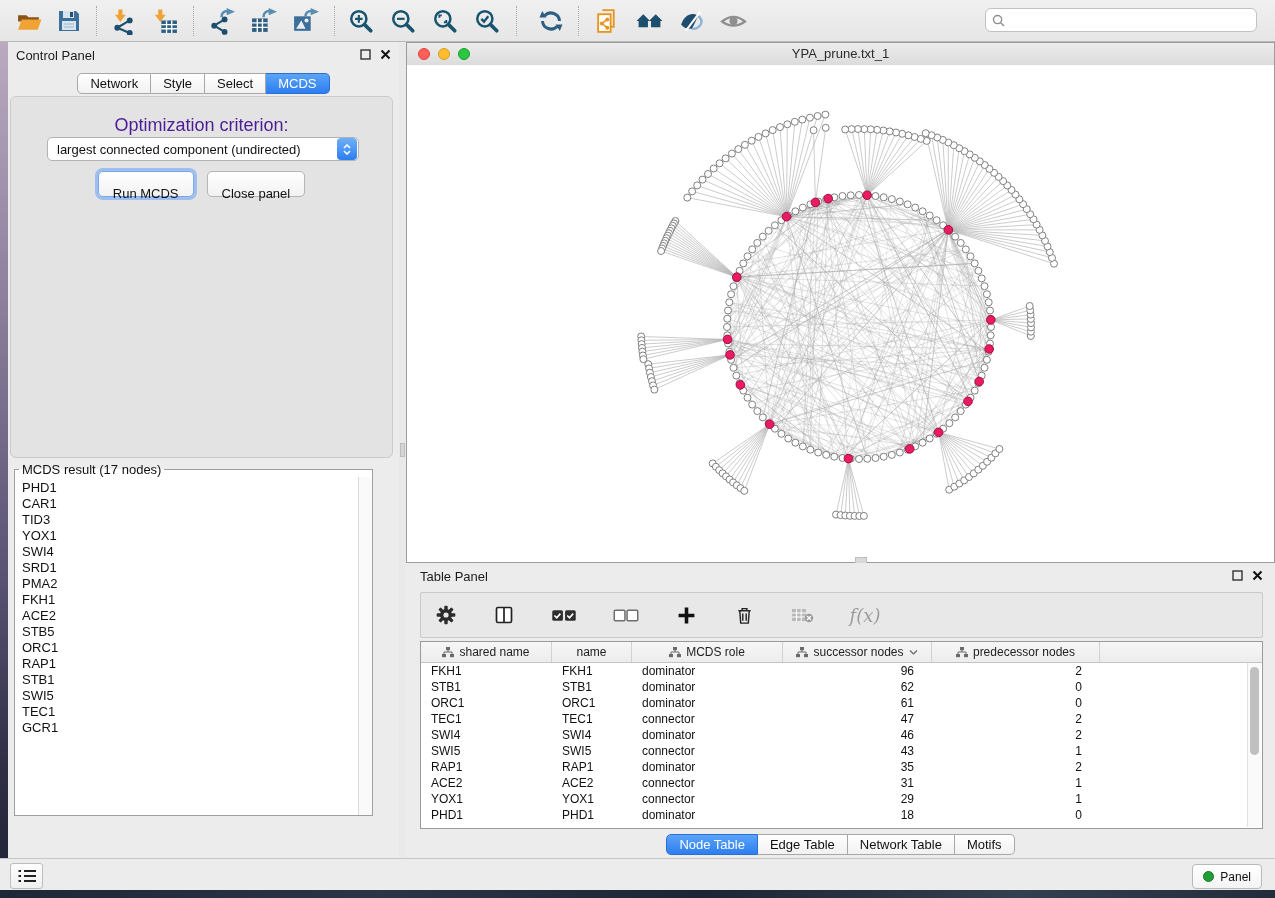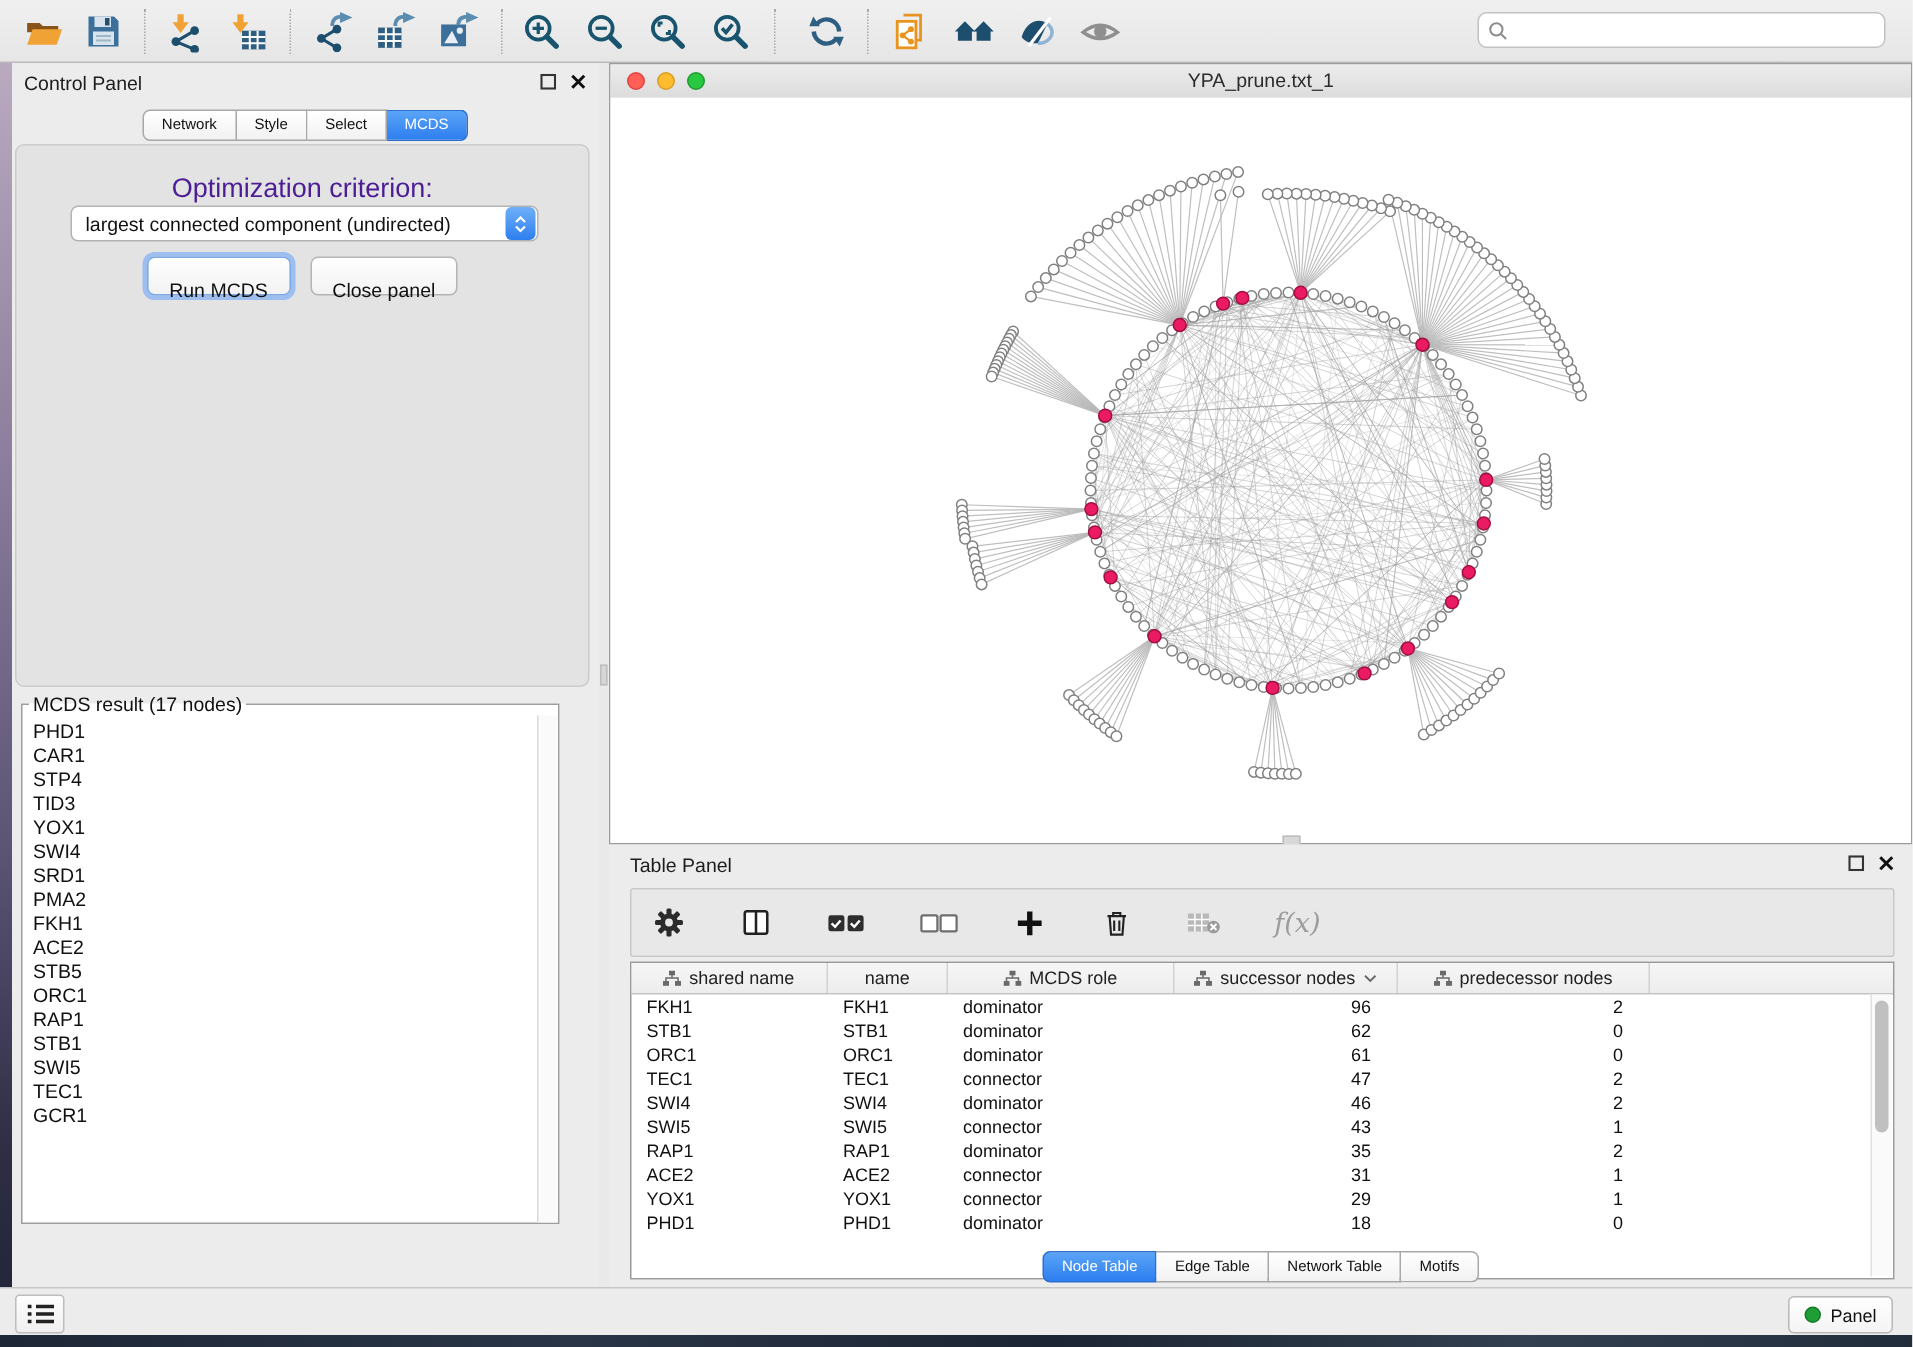--- a/index.html
+++ b/index.html
@@ -17,21 +17,21 @@
   .tsep{position:absolute;top:6px;width:0;height:30px;border-left:1px dotted #a9a9a9;}
   .searchbox{position:absolute;top:8px;left:985px;width:272px;height:24px;background:#fff;border:1px solid #c2c2c2;
     border-radius:6px;display:flex;align-items:center;padding:0 6px;box-sizing:border-box;}
   .searchbox input{border:none;outline:none;flex:1;font-size:12px;margin-left:5px;background:transparent;}
   
   .cpanel{position:absolute;left:8px;top:42px;width:391px;height:816px;background:#ececec;}
   .panel-head{position:relative;height:26px;}
   .panel-title{position:absolute;left:8px;top:6px;font-size:13px;color:#1c1c1c;}
   .winbtns{position:absolute;right:8px;top:7px;display:flex;gap:9px;align-items:center;}
   .tabs-row{position:absolute;left:0;top:31px;width:100%;display:flex;justify-content:center;}
-  .tab{height:19px;line-height:19px;padding:0 12px;font-size:10px;background:linear-gradient(#ffffff,#f1f1f1);
+  .tab{height:19px;line-height:19px;padding:0 12px;font-size:13px;background:linear-gradient(#ffffff,#f1f1f1);
     border:1px solid #a8a8a8;border-left:none;color:#111;text-align:center;}
   .tab:first-child{border-left:1px solid #a8a8a8;border-radius:5px 0 0 5px;}
   .tab:last-child{border-radius:0 5px 5px 0;}
   .tab.active{background:linear-gradient(#5ba4f7,#2d7ef0);color:#fff;border-color:#2d6fd0;}
   .cp-box{position:absolute;left:2px;top:54px;width:381px;height:360px;background:#e3e3e3;
     border:1px solid #cbcbcb;border-radius:6px;}
   .opt-label{position:absolute;left:0;top:18px;width:100%;text-align:center;font-size:18px;color:#4c1d95;}
   .mac-select{position:absolute;left:36px;top:40px;width:312px;height:24px;background:#fff;border:1px solid #b3b3b3;
     border-radius:5px;display:flex;align-items:center;box-sizing:border-box;overflow:hidden;}
   .mac-select .val{flex:1;font-size:13px;padding-left:9px;color:#111;white-space:nowrap;}
@@ -58,21 +58,21 @@
   .tl.yellow{left:31px;background:#febc2e;border:1px solid #d89e24;box-sizing:border-box;}
   .tl.green{left:51px;background:#28c840;border:1px solid #1f9a31;box-sizing:border-box;}
   .net-title{position:absolute;left:0;top:3px;width:100%;text-align:center;font-size:13px;color:#2b2b2b;}
   .net-canvas{position:absolute;left:0;top:22px;right:0;bottom:0;background:#fff;}
   .hhandle{position:absolute;left:448px;bottom:-4px;width:10px;height:7px;background:#d8d8d8;border:1px solid #bdbdbd;}
   
   .tpanel{position:absolute;left:406px;top:563px;width:869px;height:295px;background:#ececec;}
   .tp-toolbar{position:absolute;left:14px;top:29px;width:843px;height:46px;background:#e8e8e8;
     border:1px solid #c9c9c9;border-radius:2px;display:flex;align-items:center;gap:32px;padding-left:12px;box-sizing:border-box;}
   .tpi{display:flex;align-items:center;justify-content:center;width:26px;height:26px;}
-  .ttable{position:absolute;left:14px;top:78px;width:843px;height:212px;background:#fff;border:1px solid #9a9a9a;box-sizing:border-box;overflow:hidden;}
+  .ttable{position:absolute;left:14px;top:78px;width:843px;height:188px;background:#fff;border:1px solid #9a9a9a;box-sizing:border-box;overflow:hidden;}
   .thead{display:flex;height:20px;background:linear-gradient(#f6f6f6,#ededed);border-bottom:1px solid #c4c4c4;}
   .th{display:flex;align-items:center;justify-content:center;gap:5px;font-size:12px;color:#222;
     border-right:1px solid #d2d2d2;box-sizing:border-box;height:20px;}
   .tbody .tr{display:flex;height:16px;align-items:center;}
   .td{font-size:12px;color:#111;box-sizing:border-box;white-space:nowrap;overflow:hidden;}
   .td.num{text-align:right;padding-right:18px;}
   .td.txt{padding-left:10px;}
   .vscroll{position:absolute;right:1px;top:21px;bottom:1px;width:13px;background:#fafafa;border-left:1px solid #e2e2e2;}
   .vscroll .vthumb{position:absolute;left:2px;top:4px;width:9px;height:88px;background:#c0c0c0;border-radius:5px;}
   .ttabs{position:absolute;left:0;top:271px;width:100%;display:flex;justify-content:center;}
@@ -273,21 +273,20 @@
         <button class="mac-btn focused">Run MCDS</button>
         <button class="mac-btn">Close panel</button>
       </div>
     </div>
     <fieldset class="result">
       <legend>MCDS result (17 nodes)</legend>
       <div style="position:relative;width:100%;height:100%;">
         <div class="result-list">
             <div class="result-item">PHD1</div>
             <div class="result-item">CAR1</div>
-            <div class="result-item">STP4</div>
             <div class="result-item">TID3</div>
             <div class="result-item">YOX1</div>
             <div class="result-item">SWI4</div>
             <div class="result-item">SRD1</div>
             <div class="result-item">PMA2</div>
             <div class="result-item">FKH1</div>
             <div class="result-item">ACE2</div>
             <div class="result-item">STB5</div>
             <div class="result-item">ORC1</div>
             <div class="result-item">RAP1</div>

